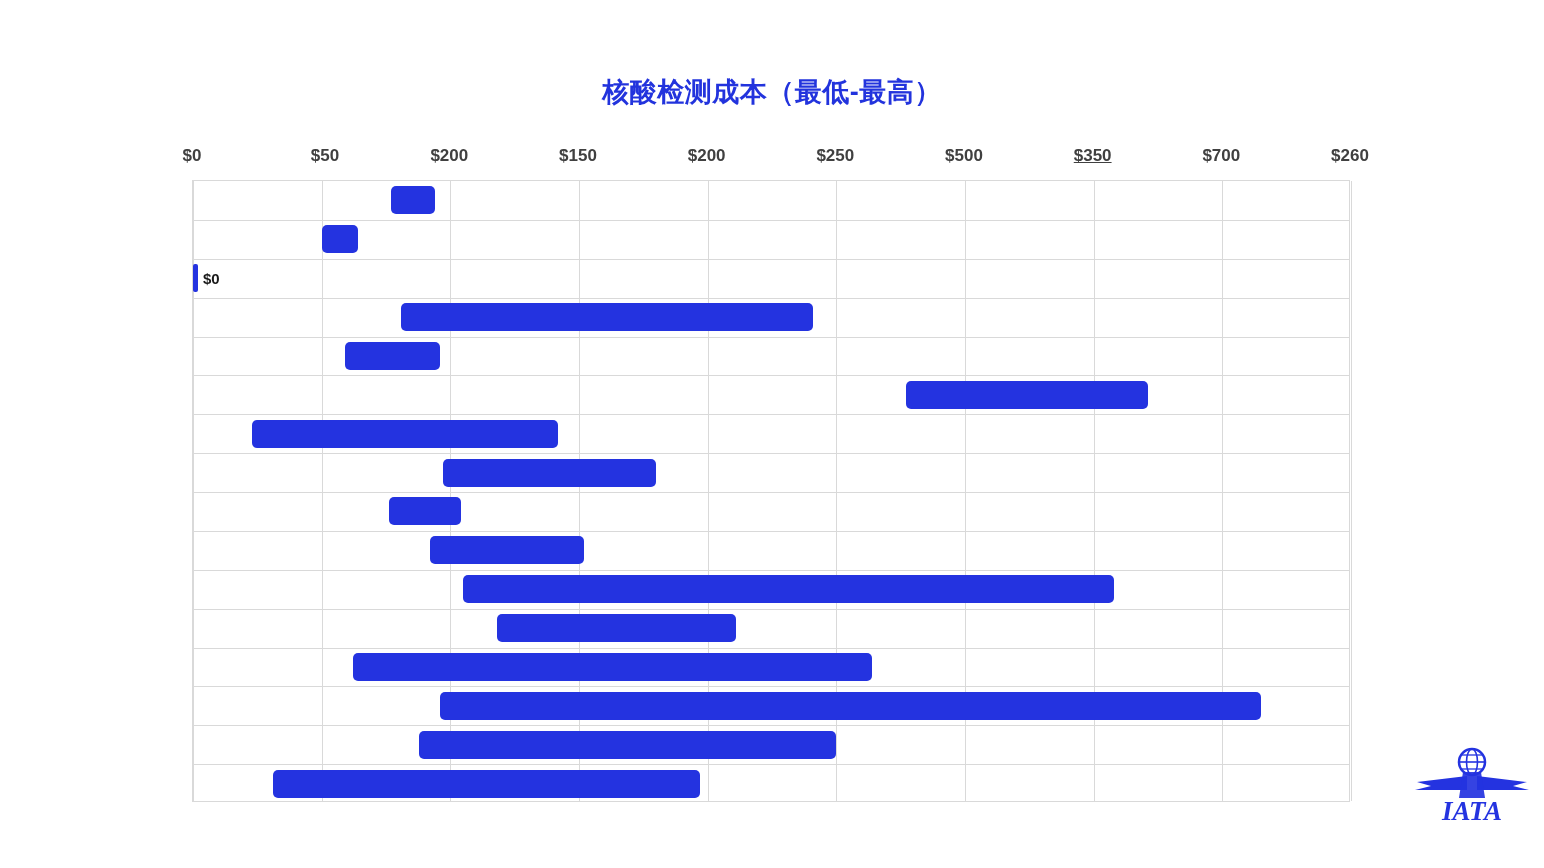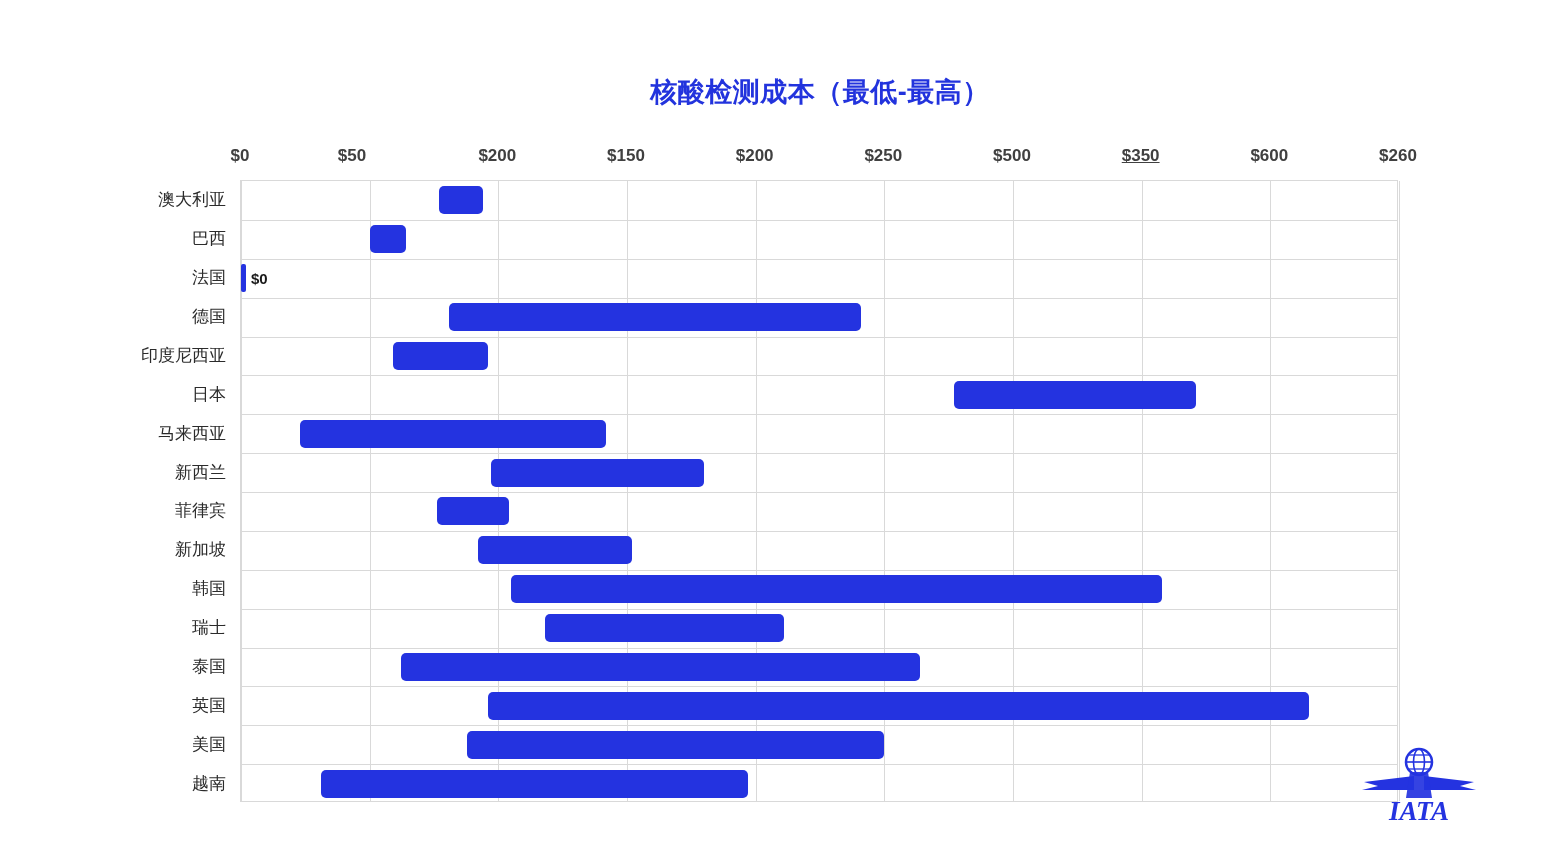--- a/index.html
+++ b/index.html
@@ -12,21 +12,20 @@
     height: 868px;
     font-family: "Liberation Sans", sans-serif;
     position: relative;
     overflow: hidden;
   }
   #chart-root {
     position: absolute;
     left: 0; top: 0;
     width: 1476px;
     height: 868px;
-    margin-left: 48px;
   }
   #chart-title {
     position: absolute;
     left: 0;
     top: 74px;
     width: 1544px;
     text-align: center;
     font-size: 27px;
     font-weight: bold;
     color: #2233dd;
@@ -96,65 +95,47 @@
     position: absolute;
     font-size: 15px;
     font-weight: bold;
     color: #1a1a1a;
     transform: translateY(-50%);
     white-space: nowrap;
   }
   
   #logo {
     position: absolute;
-    left: 1306px;
+    left: 1407px;
     top: 742px;
     width: 130px;
     height: 84px;
   }
   #logo svg { display: block; }
 </style>
 </head>
 <body>
 
 <div id="chart-root">
 
   <div id="chart-title">核酸检测成本（最低-最高）</div>
 
   <div id="xticks">
       <div class="xtick" style="left: 192px; top: 146px;">$0</div>
-      <div class="xtick" style="left: 304px; top: 146px;">$50</div>
+      <div class="xtick" style="left: 325px; top: 146px;">$50</div>
       <div class="xtick" style="left: 449.333px; top: 146px;">$200</div>
       <div class="xtick" style="left: 578px; top: 146px;">$150</div>
       <div class="xtick" style="left: 706.667px; top: 146px; text-align: center;">$200</div>
       <div class="xtick" style="left: 835.333px; top: 146px;">$250</div>
       <div class="xtick" style="left: 964px; top: 146px;">$500</div>
       <div class="xtick" style="left: 1092.67px; top: 146px; text-decoration: underline;">$350</div>
-      <div class="xtick" style="left: 1221.33px; top: 146px;">$600</div>
+      <div class="xtick" style="left: 1221.33px; top: 146px;">$700</div>
       <div class="xtick" style="left: 1350px; top: 146px;">$260</div>
     </div>
 
-  <div id="ylabels">
-      <div class="ylabel" style="top: 199.438px;">澳大利亚</div>
-      <div class="ylabel" style="top: 238.312px;">巴西</div>
-      <div class="ylabel" style="top: 277.188px;">法国</div>
-      <div class="ylabel" style="top: 316.062px;">德国</div>
-      <div class="ylabel" style="top: 354.938px;">印度尼西亚</div>
-      <div class="ylabel" style="top: 393.812px;">日本</div>
-      <div class="ylabel" style="top: 432.688px;">马来西亚</div>
-      <div class="ylabel" style="top: 471.562px;">新西兰</div>
-      <div class="ylabel" style="top: 510.438px;">菲律宾</div>
-      <div class="ylabel" style="top: 549.312px;">新加坡</div>
-      <div class="ylabel" style="top: 588.188px;">韩国</div>
-      <div class="ylabel" style="top: 627.062px;">瑞士</div>
-      <div class="ylabel" style="top: 665.938px;">泰国</div>
-      <div class="ylabel" style="top: 704.812px;">英国</div>
-      <div class="ylabel" style="top: 743.688px;">美国</div>
-      <div class="ylabel" style="top: 782.562px;">越南</div>
-    </div>
 
   <div id="plot">
     <div id="gridlines">
         <div class="vgrid" style="left: 0px;"></div>
         <div class="vgrid" style="left: 128.667px;"></div>
         <div class="vgrid" style="left: 257.333px;"></div>
         <div class="vgrid" style="left: 386px;"></div>
         <div class="vgrid" style="left: 514.667px;"></div>
         <div class="vgrid" style="left: 643.333px;"></div>
         <div class="vgrid" style="left: 772px;"></div>

